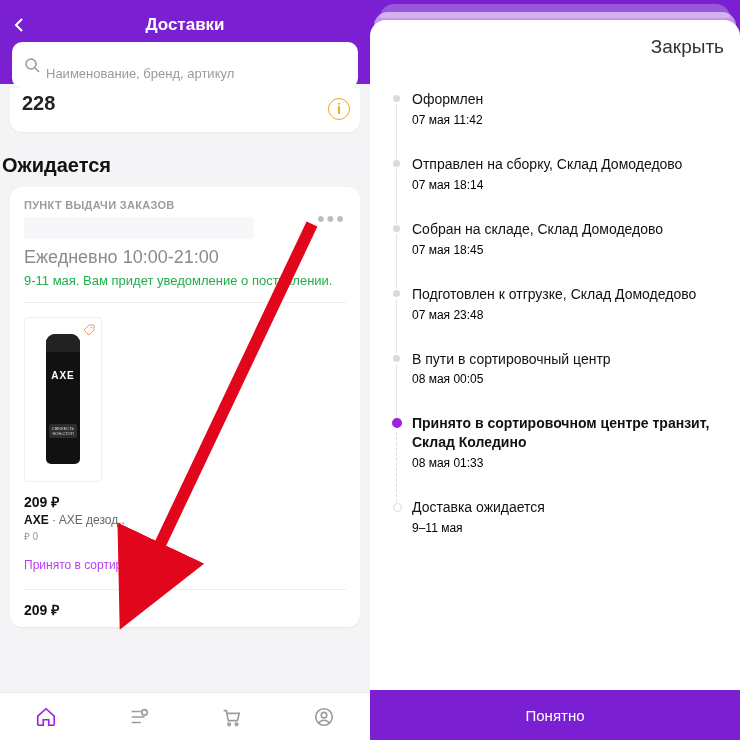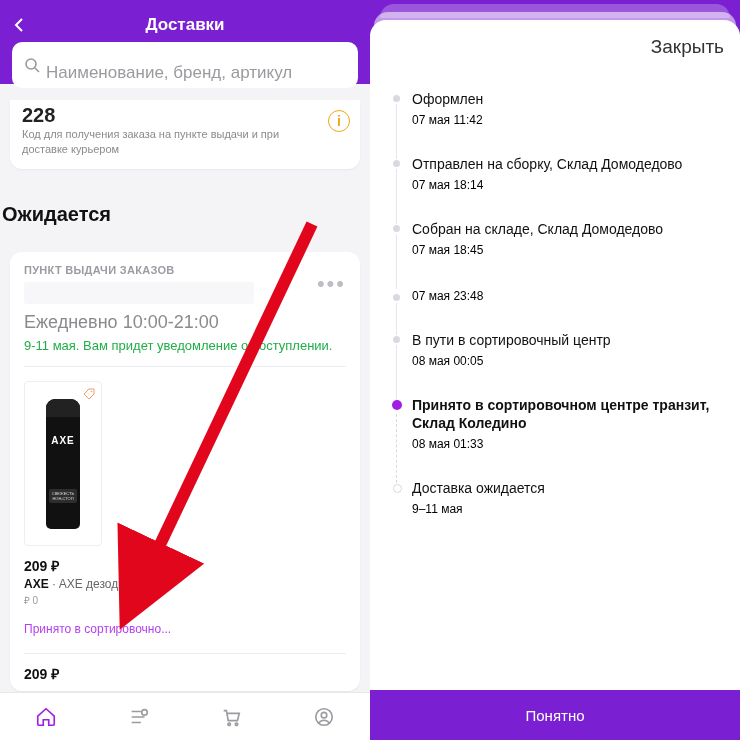--- a/index.html
+++ b/index.html
@@ -32,42 +32,42 @@
     display:flex; align-items:center; height:34px;
   }
   .back-icon { width:16px;height:16px; color:#fff; }
   .back-icon svg{ display:block;}
   .hdr-title { flex:1; text-align:center; color:#fff; font-size:17px; font-weight:600; margin-left:-16px;}
   .search {
     background:#fff; border-radius:10px; height:46px;
     display:flex; align-items:center; padding: 0 12px; gap:6px;
     color:#9a9a9f;
   }
-  .search input{ border:none; outline:none; flex:1; font-size:17px; color:#4c1d95; background:transparent;margin-top:16px;}
+  .search input{ border:none; outline:none; flex:1; font-size:13px; color:#4c1d95; background:transparent;margin-top:16px;}
   .search input::placeholder{ color:#9a9a9f; }
   .mag { width:16px;height:16px; }
 
   .code-card {
-    margin: 16px 10px; background:#fff; border-radius:0 0 12px 12px;
+    margin: 4px 10px; background:#fff; border-radius:0 0 12px 12px;
     padding: 4px 10px 12px 12px;
     display:flex; gap:8px; align-items:flex-start;
     box-shadow: 0 1px 2px rgba(0,0,0,.05);
   }
   .code-card .code { font-size:20px; font-weight:700; color:#222;}
   .code-card .desc { font-size:11px; color:#8a8a8f; line-height:1.35; }
   .info-ic {
     width:22px;height:22px;border:1.5px solid #f0a718;border-radius:50%;
     color:#f0a718; font-weight:700; font-size:14px; display:flex;
     align-items:center;justify-content:center; margin-top:6px; flex:none;
   }
 
   .section-title { font-size:20px; font-weight:700; color:#111; padding:18px 2px 10px;}
 
   .order-card {
-    margin:16px 10px; background:#fff; border-radius:12px; padding:12px 14px 8px;
+    margin:0 10px; background:#fff; border-radius:12px; padding:12px 14px 8px;
     box-shadow: 0 1px 2px rgba(0,0,0,.06);
   }
   .pvz-label { font-size:11px; letter-spacing:.3px; color:#9b9ba1; font-weight:600; }
   .pvz-row { display:flex; align-items:center; gap:6px;}
   .pvz-addr { height:22px; width:230px; background:#f7f6f8; border-radius:3px; margin-top:6px;}
   .dots { color:#bdbdc4; font-size:22px; letter-spacing:2px; margin-left:auto;}
   .sched { font-size:18px; color:#8a8a8f; margin-top:8px;}
   .eta { font-size:13px; color:#1fae47; margin-top:4px; line-height:1.35; padding-bottom:12px; border-bottom:1px solid #ededf1;}
 
   .prod  { margin-top:14px; }
@@ -160,21 +160,20 @@
             <path d="M11 11l4 4"></path>
           </svg>
       </span>
       <input placeholder="Наименование, бренд, артикул" style="">
     </div>
   </div>
 
   <div class="code-card">
     <div style="flex:1">
       <div class="code">228</div>
-      <div class="desc">Код для получения заказа на пункте выдачи и при доставке курьером</div>
     </div>
     <div class="info-ic">i</div>
   </div>
 
   <div class="section-title">Ожидается</div>
 
   <div class="order-card">
     <div class="pvz-row">
       <div>
         <div class="pvz-label">ПУНКТ ВЫДАЧИ ЗАКАЗОВ</div>
@@ -260,20 +259,21 @@
         </div>
         <div class="evt ">
           <div class="e-title">Отправлен на сборку, Склад Домодедово</div>
           <div class="e-time">07 мая 18:14</div>
         </div>
         <div class="evt ">
           <div class="e-title">Собран на складе, Склад Домодедово</div>
           <div class="e-time">07 мая 18:45</div>
         </div>
         <div class="evt ">
+          <div class="e-title">Подготовлен к отгрузке, Склад Домодедово</div>
           <div class="e-time">07 мая 23:48</div>
         </div>
         <div class="evt ">
           <div class="e-title">В пути в сортировочный центр</div>
           <div class="e-time">08 мая 00:05</div>
         </div>
         <div class="evt current">
           <div class="e-title">Принято в сортировочном центре транзит, Склад Коледино</div>
           <div class="e-time">08 мая 01:33</div>
         </div>

